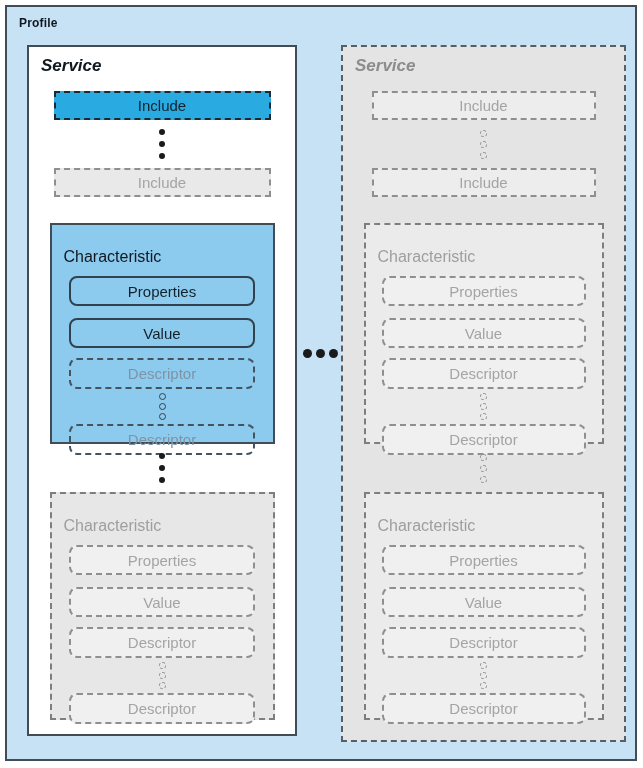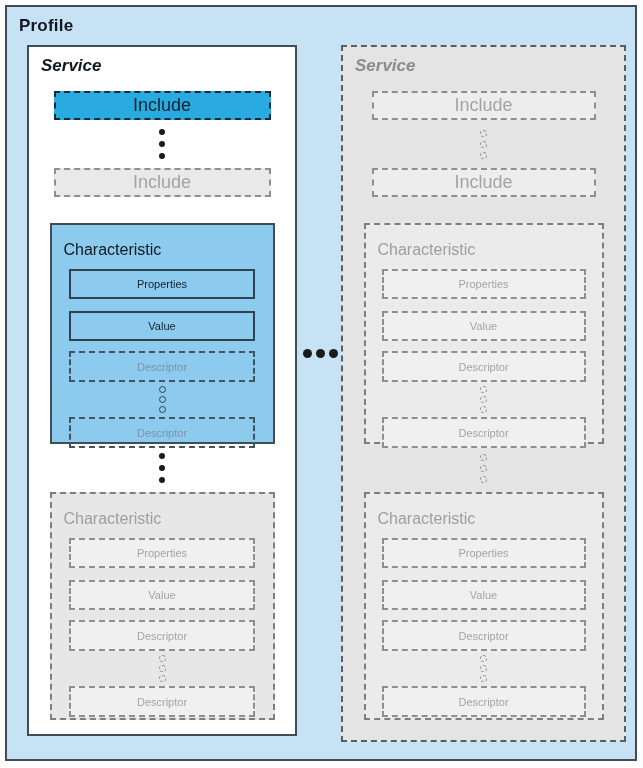--- a/index.html
+++ b/index.html
@@ -8,69 +8,69 @@
     font-family:"Liberation Sans", sans-serif; overflow:hidden;
   }
 
   
   .profile {
     position:absolute; left:5px; top:5px; width:632px; height:756px;
     box-sizing:border-box; background:#C7E2F5; border:2px solid #424C55;
   }
   .profile-title {
     position:absolute; left:12px; top:9px;
-    font-size:17px; font-weight:bold; color:#101820; letter-spacing:.2px;
+    font-size:12px; font-weight:bold; color:#101820; letter-spacing:.2px;
   }
 
   
   .service {
     position:absolute; top:38px; box-sizing:border-box;
     display:flex; flex-direction:column; align-items:center;
   }
   .service-left  { left:20px;  width:270px; height:691px; background:#ffffff; border:2px solid #424C55; }
   .service-right { left:334px; width:285px; height:697px; background:#E4E4E4; border:2px dashed #565F66; }
 
   .svc-title { align-self:flex-start; margin:9px 0 0 12px; font-size:17px; font-weight:bold;font-style:italic; }
   .svc-title.active { color:#101820; }
   .svc-title.ghost  { color:#8C8C8C; }
 
   
   .include {
     box-sizing:border-box; height:29px; display:flex; align-items:center; justify-content:center;
-    font-size:18px; flex:none;
+    font-size:15px; flex:none;
   }
   .service-left  .include { width:217px; }
   .service-right .include { width:224px; }
   .include.first { margin-top:15px; }
   .include.active {
     background:#29ABE2; border:2px dashed #1C2A33; color:#12222C;
   }
   .include.ghost-on-white { background:#E9E9E9; border:2px dashed #8F8F8F; color:#A4A4A4; }
   .include.ghost          { background:#EDEDED; border:2px dashed #8F8F8F; color:#A4A4A4; }
 
   
   .char {
     box-sizing:border-box; flex:none; margin-top:26px;
-    display:flex; flex-direction:column; align-items:center; padding-top:16px;
+    display:flex; flex-direction:column; align-items:center; padding-top:23px;
   }
   .service-left  .char { width:225px; }
   .service-right .char { width:240px; }
   .char.h1 { height:221px; }
   .char.h2 { height:228px; margin-top:0; }
   .char.active        { background:#8DCBEE; border:2px solid #424C55; }
   .char.ghost-on-white{ background:#E7E7E7; border:2px dashed #7E7E7E; }
   .char.ghost         { background:#EBEBEB; border:2px dashed #7E7E7E; }
 
   .char-title { align-self:flex-start; margin-left:12px; font-size:16px; height:19px; flex:none; }
   .char-title.active { color:#101820; }
   .char-title.ghost  { color:#9E9E9E; }
 
   .cbox {
     box-sizing:border-box; height:30px; flex:none;
-    display:flex; align-items:center; justify-content:center; font-size:11px;
+    display:flex; align-items:center; justify-content:center; font-size:15px;border-radius:8px;
   }
   .service-left  .cbox { width:186px; }
   .service-right .cbox { width:204px; }
   .cbox.r1 { margin-top:9px; }
   .cbox.r2 { margin-top:12px; }
   .cbox.r3 { margin-top:10px; height:31px; }
   .cbox.r4 { margin-top:3px;  height:31px; }
   .cbox.solid        { border:2px solid #31414D; color:#12222C; background:transparent; }
   .cbox.dashed-blue  { border:2px dashed #43535F; color:#7E93A5; background:transparent; }
   .cbox.dashed-ghost { border:2px dashed #8F8F8F; color:#A4A4A4; background:#F0F0F0; }

